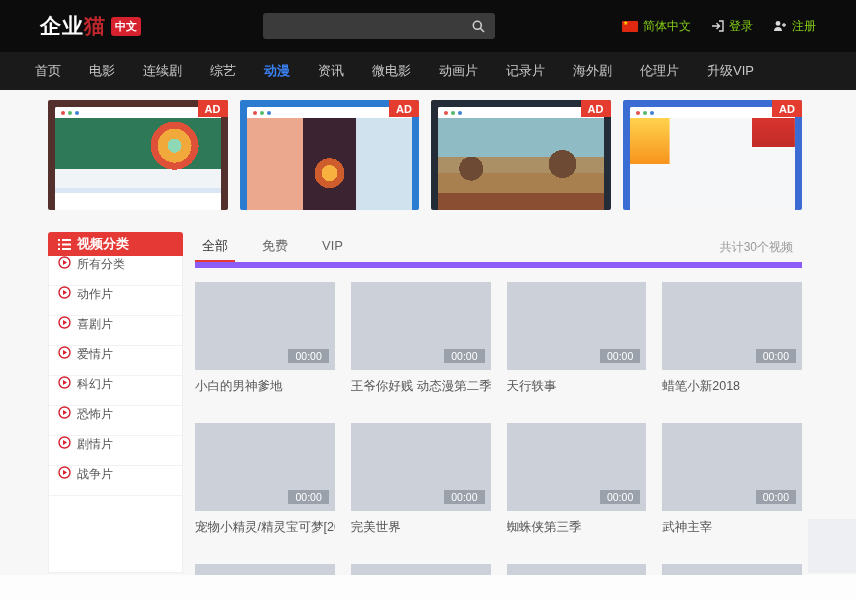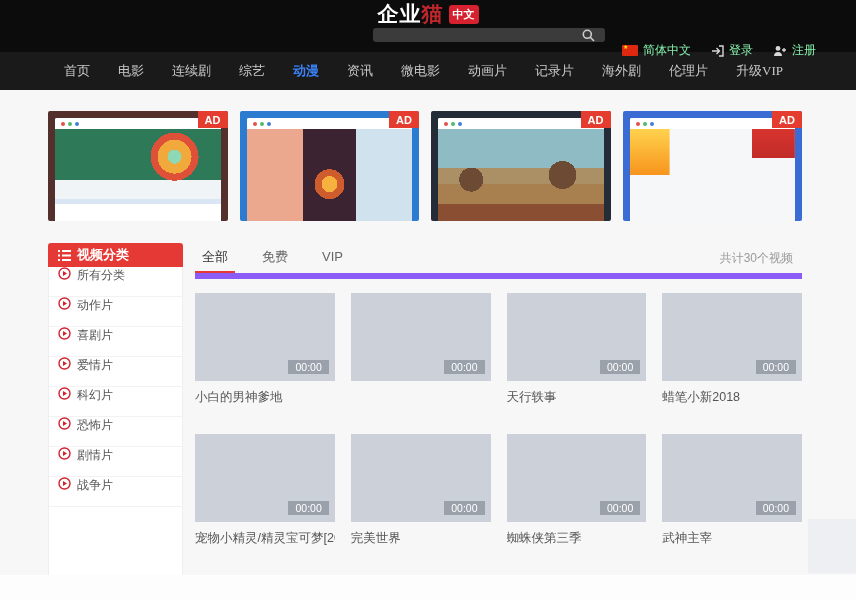--- a/index.html
+++ b/index.html
@@ -3,46 +3,46 @@
 <meta charset="utf-8">
 <style>
   html,body { margin:0; padding:0; }
   body {
     width:856px; height:600px; overflow:hidden; position:relative;
     background:#f7f7f8;
     font-family:"Liberation Sans","DejaVu Sans",sans-serif;
   }
   
   .topbar { height:52px; background:#0c0c0c; display:flex; align-items:center;
-            padding:0 40px; box-sizing:border-box;flex-direction:column; }
+            padding:0 40px; box-sizing:border-box; }
   .logo { display:flex; align-items:center; cursor:pointer; }
   .logo-text { font-size:21px; font-weight:bold; color:#fff; letter-spacing:1px; }
   .logo-red { color:#c0272d; }
   .logo-badge { background:#d6212e; color:#fff; font-size:11px; font-weight:bold;
                 padding:2px 4px; border-radius:3px; margin-left:5px; }
   .searchbox { margin-left:122px; width:232px; height:26px; background:#3b3b3b;
                border-radius:3px; display:flex; align-items:center; }
   .search-input { flex:1; min-width:0; background:transparent; border:none; outline:none;
                   color:#ddd; font-size:12px; padding:0 10px; }
   .search-btn { background:none; border:none; padding:0 10px 0 4px; cursor:pointer;
                 display:flex; align-items:center; }
   .topbar-right { margin-left:auto; display:flex; gap:20px; }
-  .top-link { color:#86efac; font-size:12px; display:flex; align-items:center; gap:5px;
+  .top-link { color:#84cc16; font-size:12px; display:flex; align-items:center; gap:5px;
               text-decoration:none; cursor:pointer; }
   .flag { width:16px; height:11px; background:#de2910; border-radius:1px;
           position:relative; display:inline-block; }
   .flag::after { content:"★"; position:absolute; left:1px; top:-2px; color:#ffde00; font-size:6px; }
   
   .navbar { height:38px; background:#1a1a1a; display:flex; align-items:flex-end;
-            padding:0 50px; box-sizing:border-box;font-family:Liberation Serif, serif; }
+            padding:0 21px; box-sizing:border-box; }
   .nav-item { color:#c9c9c9; font-size:13px; padding:0 14px; text-decoration:none;
               cursor:pointer; line-height:38px; white-space:nowrap; }
   .nav-item.active { color:#3b82f6; font-weight:bold; }
   
-  .banners { margin:21px 48px 0 48px; width:754px; display:grid;
+  .banners { margin:10px 48px 0 48px; width:754px; display:grid;
              grid-template-columns:repeat(4,1fr); gap:12px; }
   .banner { position:relative; height:110px; border-radius:2px; overflow:hidden; cursor:pointer; }
   .ad-badge { position:absolute; top:0; right:0; z-index:3; background:#e43d30; color:#fff;
               font-size:11px; font-weight:bold; width:30px; height:17px;
               display:flex; align-items:center; justify-content:center; }
   .b-window { position:absolute; left:7px; right:7px; top:7px; bottom:0; background:#fff;
               border-radius:2px 2px 0 0; overflow:hidden; display:flex; flex-direction:column; }
   .b-chrome { height:11px; background:#fff; display:flex; align-items:center; gap:3px;
               padding-left:6px; flex:none; }
   .b-chrome i { width:4px; height:4px; border-radius:50%; display:block; }
@@ -288,20 +288,21 @@
       <div class="video-card">
         <div class="thumb">
           <span class="duration">00:00</span>
         </div>
         <div class="v-title">小白的男神爹地</div>
       </div>
       <div class="video-card">
         <div class="thumb">
           <span class="duration">00:00</span>
         </div>
+        <div class="v-title">王爷你好贱 动态漫第二季</div>
       </div>
       <div class="video-card">
         <div class="thumb">
           <span class="duration">00:00</span>
         </div>
         <div class="v-title">天行轶事</div>
       </div>
       <div class="video-card">
         <div class="thumb">
           <span class="duration">00:00</span>

